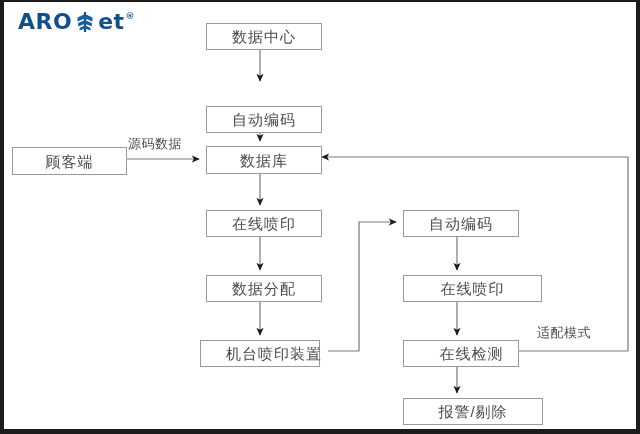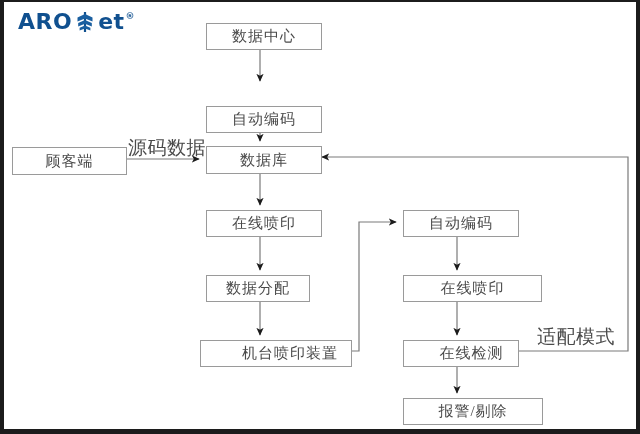--- a/index.html
+++ b/index.html
@@ -64,26 +64,26 @@
     border:1px solid #9a9a9a;
     background:#ffffff;
     color:#4a4a4a;
     font-size:15px;
     line-height:1;
     display:flex;
     align-items:center;
     justify-content:center;
     letter-spacing:1px;
     white-space:nowrap;
-    font-family:Liberation Serif, serif;
+    font-family:Liberation Sans, sans-serif;
   }
   .edge-label{
     position:absolute;
     color:#4a4a4a;
-    font-size:19px;
+    font-size:13px;
     letter-spacing:0.5px;
     white-space:nowrap;
     background:transparent;
     font-family:"DejaVu Sans","Liberation Sans",sans-serif;
   }
 </style>
 </head>
 <body>
 
 <div id="screen">
@@ -137,22 +137,22 @@
 
       <path d="M515,351 L628,351 L628,157 L322,157" marker-end="url(#ah)"></path>
     </g>
   </svg>
 
   <div class="node" style="left: 202px; top: 21px; width: 116px; height: 27px;">数据中心</div>
   <div class="node" style="left: 202px; top: 84px; width: 116px; height: 27px; margin-top: 20px;">自动编码</div>
   <div class="node" style="left: 8px; top: 145px; width: 115px; height: 28px;">顾客端</div>
   <div class="node" style="left: 202px; top: 144px; width: 116px; height: 28px;">数据库</div>
   <div class="node" style="left: 202px; top: 208px; width: 116px; height: 27px;">在线喷印</div>
-  <div class="node" style="left: 202px; top: 273px; width: 104px; height: 27px; text-align: right;">数据分配</div>
-  <div class="node" style="left: 196px; top: 338px; width: 152px; height: 27px; padding-left: 28px;">机台喷印装置</div>
+  <div class="node" style="left: 202px; top: 273px; width: 116px; height: 27px; text-align: right;">数据分配</div>
+  <div class="node" style="left: 196px; top: 338px; width: 120px; height: 27px; padding-left: 28px;">机台喷印装置</div>
   <div class="node" style="left: 399px; top: 208px; width: 116px; height: 27px;">自动编码</div>
   <div class="node" style="left: 399px; top: 273px; width: 139px; height: 27px;">在线喷印</div>
   <div class="node" style="left: 399px; top: 338px; width: 116px; height: 27px; padding-left: 21px;">在线检测</div>
   <div class="node" style="left: 399px; top: 396px; width: 140px; height: 27px;">报警/剔除</div>
 
   <div class="edge-label" style="left: 124px; top: 133px;">源码数据</div>
   <div class="edge-label" style="left: 533px; top: 322px;">适配模式</div>
 
 </div>
 

